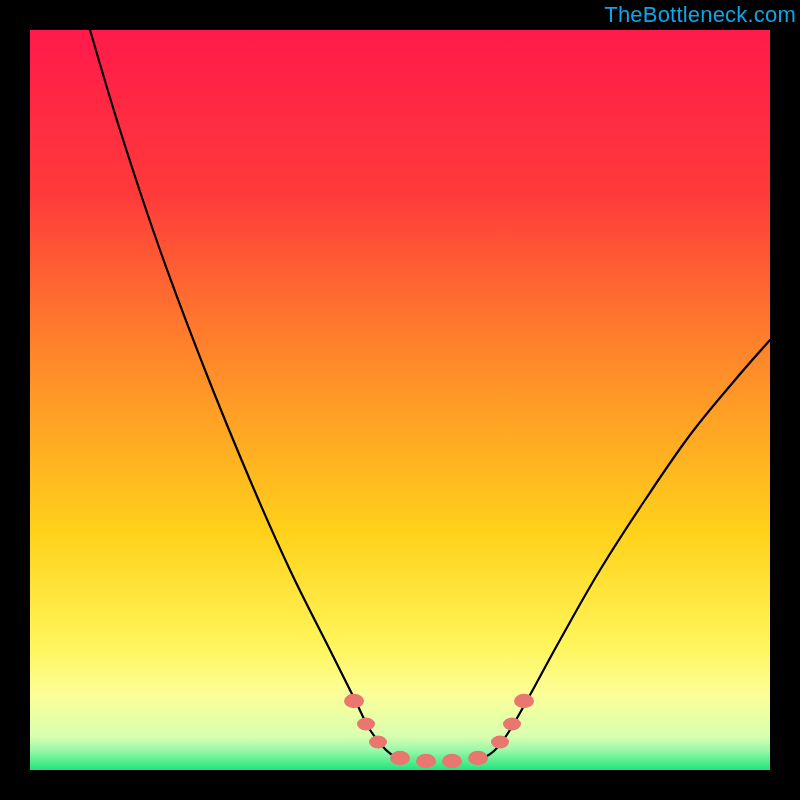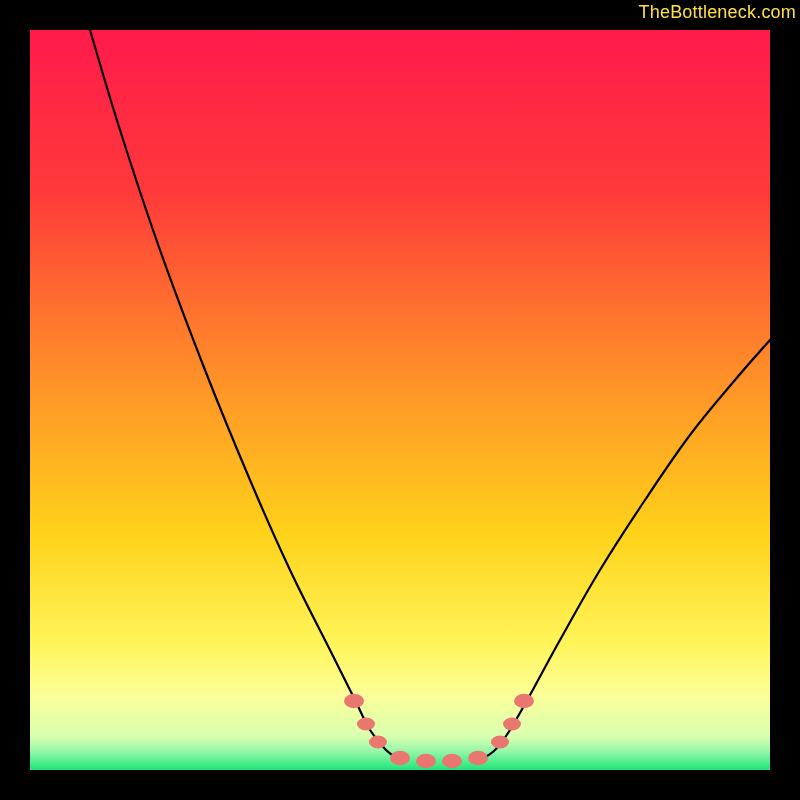--- a/index.html
+++ b/index.html
@@ -22,22 +22,22 @@
   .gradient {
     position: absolute;
     left: 0; top: 0;
     width: 100%;
     height: 100%;
   }
   .watermark {
     position: absolute;
     right: 4px;
     top: 2px;
-    color: #fde047;
-    font-size: 18px;
+    color: #0ea5e9;
+    font-size: 22px;
     letter-spacing: 0.2px;
     user-select: none;
   }
   svg.curve {
     position: absolute;
     left: 0; top: 0;
     width: 100%;
     height: 100%;
     pointer-events: none;
   }

